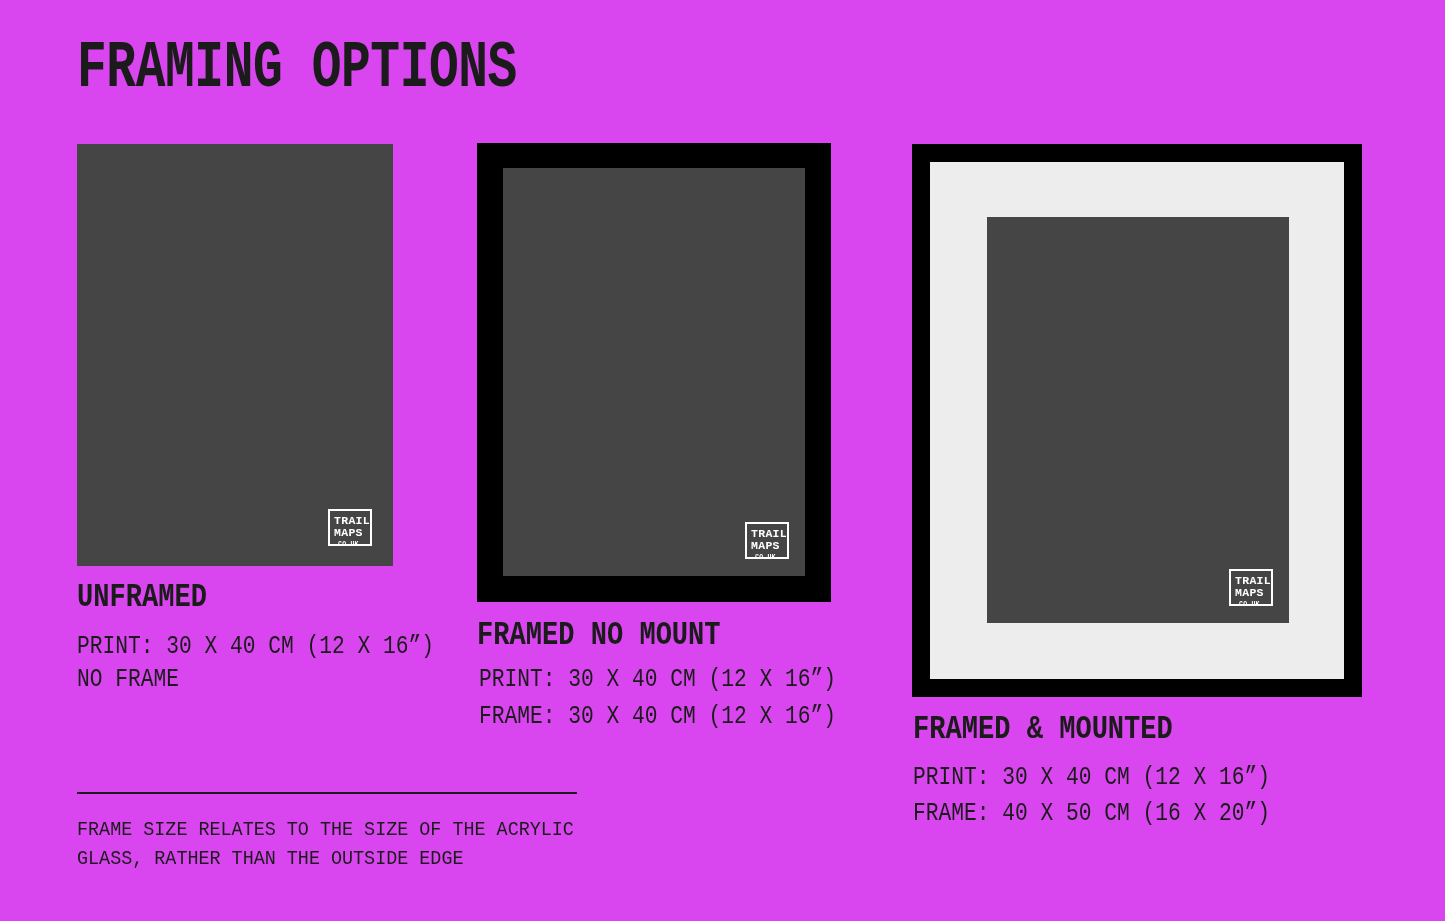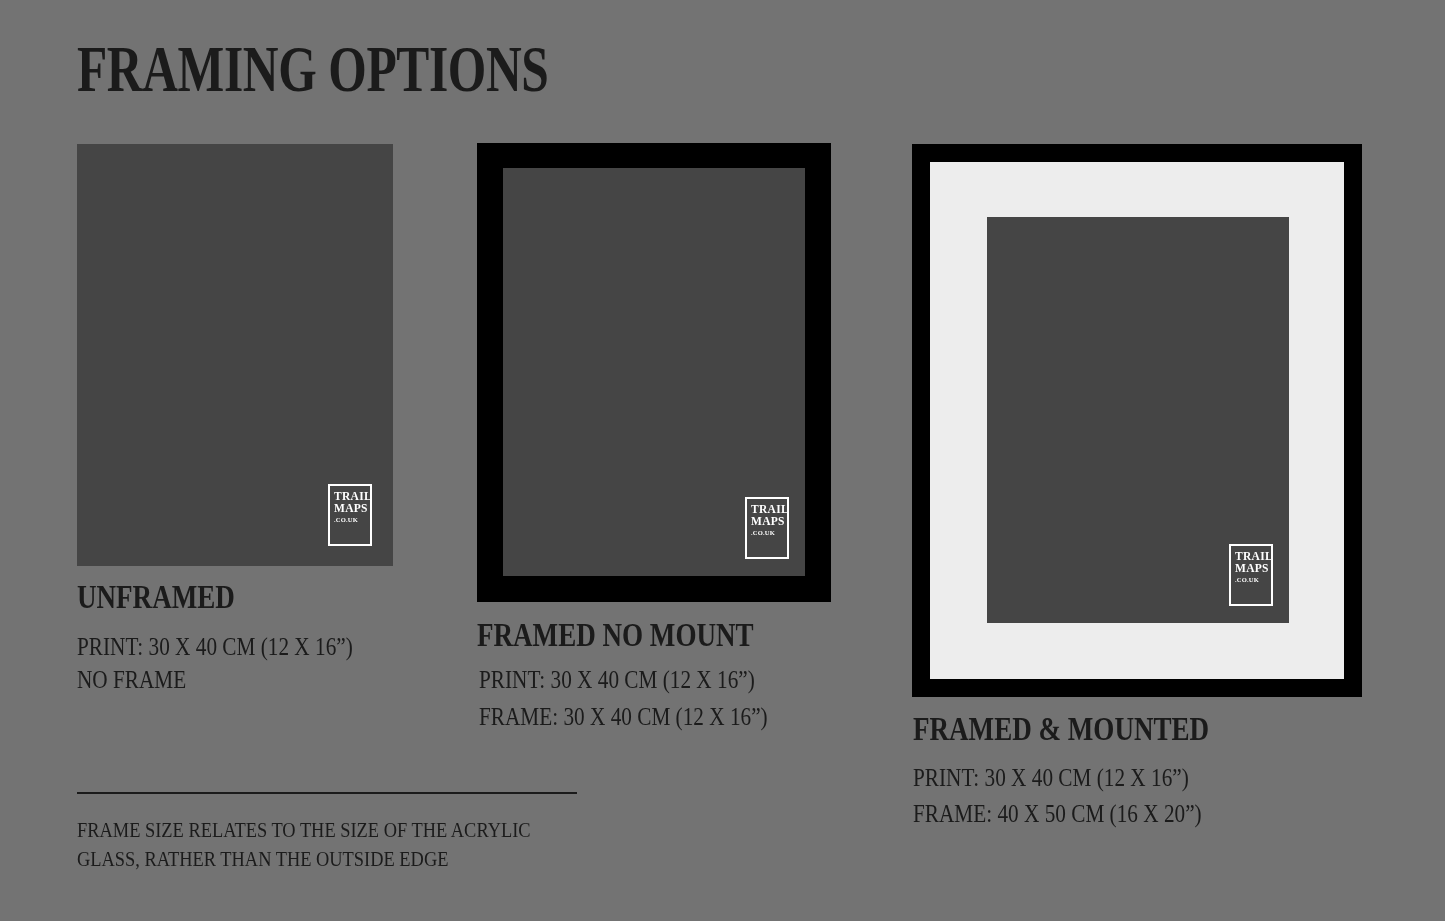--- a/index.html
+++ b/index.html
@@ -1,22 +1,22 @@
 <!DOCTYPE html>
 <html><head>
 <meta charset="utf-8">
 <style>
   html,body { margin:0; padding:0; background:#ffffff; }
 
   .canvas {
     position:relative;
     width:1445px; height:921px;
-    background:#737373;
+    background:#d946ef;
     overflow:hidden;
-    font-family:Liberation Serif, serif;
+    font-family:Liberation Mono, monospace;
     color:#1b1b1b;
   }
 
   .title {
     position:absolute; left:77px; top:36px; margin:0;
     font-size:66px; font-weight:800; line-height:1;
     white-space:nowrap; letter-spacing:-0.5px;
     transform:scaleX(0.75); transform-origin:0 0;
   }
 
@@ -27,21 +27,21 @@
   .print-1 { position:absolute; left:77px;  top:144px; width:316px; height:422px; }
   .frame-2 { position:absolute; left:477px; top:143px; width:354px; height:459px; }
   .print-2 { position:absolute; left:26px;  top:25px;  width:302px; height:408px; }
   .frame-3 { position:absolute; left:912px; top:144px; width:450px; height:553px; }
   .mount   { position:absolute; left:18px; top:18px; right:18px; bottom:18px; background:#EDEDED; }
   .print-3 { position:absolute; left:57px; top:55px; width:302px; height:406px; }
 
   
   .logo {
     position:absolute; right:16px; bottom:17px;
-    width:44px; height:62px;
+    width:44px; height:37px;
     border:2.5px solid #ffffff; box-sizing:border-box;
     padding:3.5px 0 0 4px;
     color:#ffffff; line-height:1;margin-left:8px;
   }
   .print-1 .logo { right:21px; bottom:20px; }
   .logo-word   { display:block; font-size:11.5px; font-weight:bold; line-height:12.5px; letter-spacing:0.3px; }
   .logo-domain { display:block; font-size:6.5px;  font-weight:bold; margin-top:2px; letter-spacing:0.2px; }
 
   
   .opt-heading {

